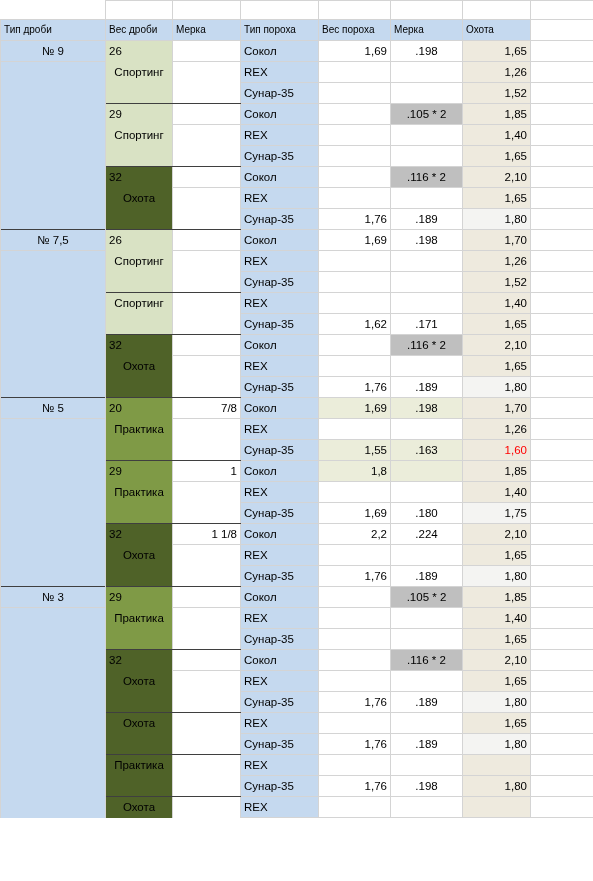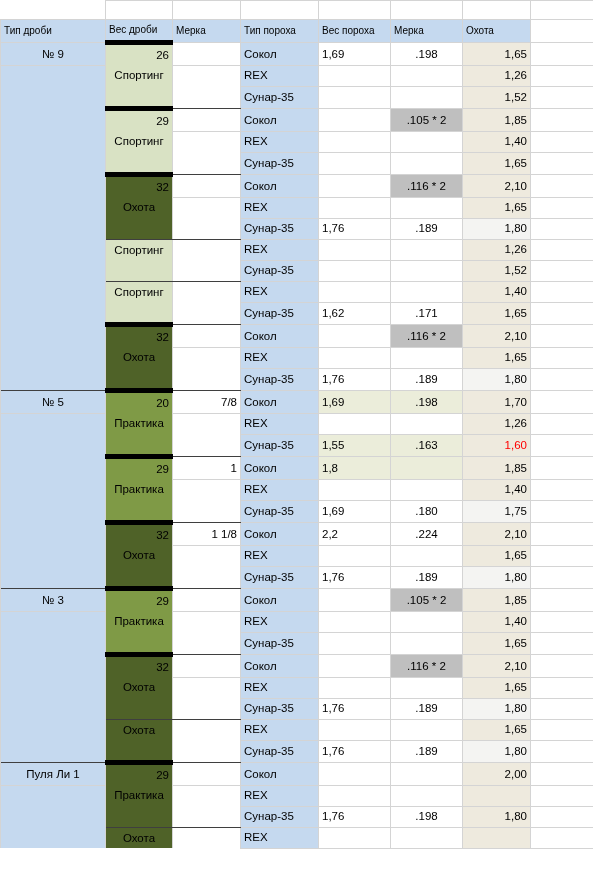--- a/index.html
+++ b/index.html
@@ -36,38 +36,38 @@
     text-align:center;
   }
   td.shot.topline{border-top:1px solid #3f3f3f}
   td.shot.botline{border-bottom:1px solid #3f3f3f}
   td.shot.mid{border-top:none;border-bottom:none}
 
   
   td.wt{
     border-left:1px solid #3f3f3f;border-right:1px solid #3f3f3f;
   }
-  td.wt.n{text-align:right;border-top:5px solid #000000;border-bottom:none}
+  td.wt.n{border-top:1px solid #000000;border-bottom:none}
   td.wt.m{text-align:center;border-top:none;border-bottom:none}
   td.wt.b{border-top:none;border-bottom:1px solid #3f3f3f}
   td.g-light{background:#d9e2c4}
   td.g-mid{background:#7f9a46}
   td.g-dark{background:#4f6228}
 
   
   td.mk{background:#ffffff;text-align:right;border:1px solid #3f3f3f;
         border-top:1px solid #3f3f3f;border-bottom:none}
   td.mk.m{border-top:none;border-bottom:none}
   td.mk.b{border-top:none;border-bottom:1px solid #3f3f3f}
 
   
   td.pw{background:#c5d9ef;border:1px solid #3f3f3f;text-align:left;padding-left:4px}
 
   
-  td.num{background:#ffffff;border:1px solid #3f3f3f}
+  td.num{text-align:right;background:#ffffff;border:1px solid #3f3f3f}
   td.num.tint{background:#ebedda}
   td.txt{text-align:center;background:#ffffff;border:1px solid #3f3f3f;padding-left:4px}
   td.txt.tint{background:#ebedda}
   td.txt.grey{background:#bfbfbf}
 
   
   td.et{text-align:right;background:#eeeade;border:1px solid #3f3f3f}
   td.et.pale{background:#f4f4f2}
   td.et.red{color:#ff0000}
 
@@ -194,20 +194,30 @@
           <td class="shot botline mid"></td>
           <td class="wt g-dark b"></td>
           <td class="mk b"></td>
           <td class="pw">Сунар-35</td>
           <td class="num">1,76</td>
           <td class="txt">.189</td>
           <td class="et pale">1,80</td>
           <td class="tail"></td>
         </tr>
         <tr>
+          <td class="shot topline">№ 7,5</td>
+          <td class="wt g-light n">26</td>
+          <td class="mk"></td>
+          <td class="pw">Сокол</td>
+          <td class="num">1,69</td>
+          <td class="txt">.198</td>
+          <td class="et">1,70</td>
+          <td class="tail"></td>
+        </tr>
+        <tr>
           <td class="shot mid"></td>
           <td class="wt g-light m">Спортинг</td>
           <td class="mk m"></td>
           <td class="pw">REX</td>
           <td class="num"></td>
           <td class="txt"></td>
           <td class="et">1,26</td>
           <td class="tail"></td>
         </tr>
         <tr>
@@ -434,30 +444,20 @@
           <td class="shot botline mid"></td>
           <td class="wt g-dark b"></td>
           <td class="mk b"></td>
           <td class="pw">Сунар-35</td>
           <td class="num">1,76</td>
           <td class="txt">.189</td>
           <td class="et pale">1,80</td>
           <td class="tail"></td>
         </tr>
         <tr>
-          <td class="shot topline">Пуля Ли 1</td>
-          <td class="wt g-dark n">29</td>
-          <td class="mk"></td>
-          <td class="pw">Сокол</td>
-          <td class="num"></td>
-          <td class="txt"></td>
-          <td class="et">2,00</td>
-          <td class="tail"></td>
-        </tr>
-        <tr>
           <td class="shot mid"></td>
           <td class="wt g-dark m">Практика</td>
           <td class="mk m"></td>
           <td class="pw">REX</td>
           <td class="num"></td>
           <td class="txt"></td>
           <td class="et"></td>
           <td class="tail"></td>
         </tr>
         <tr>

